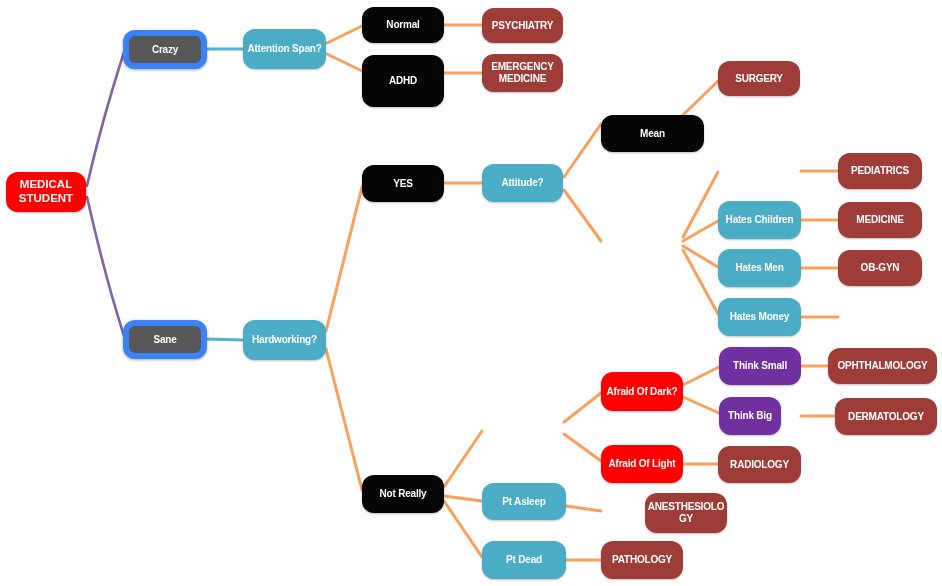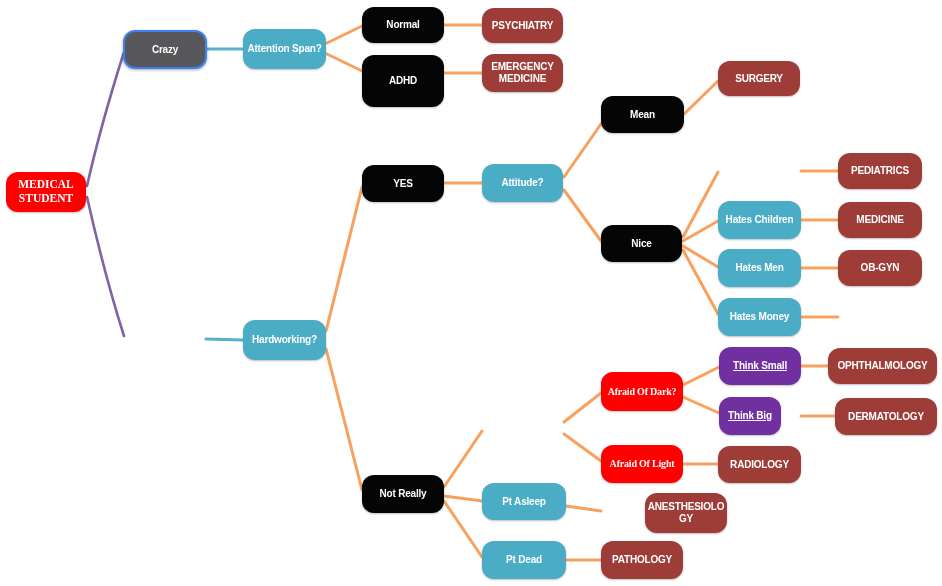--- a/index.html
+++ b/index.html
@@ -11,24 +11,24 @@
   .l-blue{stroke:var(--line-blue,#56B2CB);stroke-width:3.2;}
   .l-purple{stroke:var(--line-purple,#8064A2);stroke-width:2.6;}
   .node{position:absolute;display:flex;align-items:center;justify-content:center;
         text-align:center;color:#fff;font-weight:bold;font-size:10px;line-height:1.2;
         letter-spacing:-0.2px;border-radius:12px;padding:1px 2px;box-sizing:border-box;
         box-shadow:0 1px 2px rgba(0,0,0,.25);}
   .nowrap{white-space:nowrap;}
   .brk{overflow-wrap:anywhere;margin-left:44px;}
   .black{background:var(--decision-black,#000);border-radius:12px;}
   .blue{background:var(--question-blue,#4BACC6);}
-  .gray{background:var(--category-gray,#58585A);border:2px solid #3b82f6;box-shadow:0 1px 3px rgba(0,0,0,.35);}
+  .gray{background:var(--category-gray,#58585A);border:6px solid #3b82f6;box-shadow:0 1px 3px rgba(0,0,0,.35);}
   .maroon{background:var(--specialty-maroon,#9E3C38);}
-  .red{background:var(--alert-red,#FE0000);font-family:Liberation Serif, serif;}
-  .purple{background:var(--choice-purple,#7030A0);text-decoration:underline;}
+  .red{background:var(--alert-red,#FE0000);}
+  .purple{background:var(--choice-purple,#7030A0);}
   .root{font-size:11.5px;letter-spacing:0;}
 </style>
 </head>
 <body>
 
 <div id="stage">
 
   <svg id="wires" viewBox="0 0 942 586">
     <path class="l-purple" d="M87,186 C96,146 110,96 124,52"></path>
     <path class="l-purple" d="M87,197 C96,237 110,292 124,336"></path>
@@ -62,33 +62,33 @@
     <path class="l-orange" d="M683,464 L718,464"></path>
     <path class="l-orange" d="M801,366 L828,366"></path>
     <path class="l-orange" d="M801,416 L835,416"></path>
     <path class="l-orange" d="M566,506 L601,511"></path>
     <path class="l-orange" d="M566,560 L601,560"></path>
   </svg>
 
   <div class="node red root" style="left:6px;top:172px;width:80px;height:40px">MEDICAL STUDENT</div>
 
   <div class="node gray nowrap" style="left:123px;top:30px;width:84px;height:39px">Crazy</div>
+  <div class="node gray nowrap" style="left:123px;top:320px;width:84px;height:39px">Sane</div>
 
   <div class="node blue" style="left:243px;top:29px;width:83px;height:40px">Attention Span?</div>
   <div class="node blue nowrap" style="left:243px;top:320px;width:83px;height:40px">Hardworking?</div>
 
   <div class="node black nowrap" style="left:362px;top:7px;width:82px;height:36px">Normal</div>
   <div class="node black nowrap" style="left:362px;top:55px;width:82px;height:52px">ADHD</div>
   <div class="node maroon nowrap" style="left:482px;top:8px;width:81px;height:35px">PSYCHIATRY</div>
   <div class="node maroon" style="left:482px;top:54px;width:81px;height:38px">EMERGENCY MEDICINE</div>
 
   <div class="node black nowrap" style="left:362px;top:165px;width:82px;height:37px">YES</div>
   <div class="node blue nowrap" style="left:482px;top:164px;width:81px;height:38px">Attitude?</div>
-  <div class="node black nowrap" style="left:601px;top:96px;width:83px;height:37px">Mean</div>
-  <div class="node black nowrap" style="left:601px;top:225px;width:81px;height:37px">Nice</div>
+  <div class="node black nowrap" style="left:601px;top:115px;width:103px;height:37px">Mean</div>
   <div class="node maroon nowrap" style="left:718px;top:61px;width:82px;height:35px">SURGERY</div>
 
   <div class="node blue nowrap" style="left:718px;top:201px;width:83px;height:38px">Hates Children</div>
   <div class="node blue nowrap" style="left:718px;top:249px;width:83px;height:38px">Hates Men</div>
   <div class="node blue nowrap" style="left:718px;top:298px;width:83px;height:38px">Hates Money</div>
   <div class="node maroon nowrap" style="left:838px;top:153px;width:84px;height:36px">PEDIATRICS</div>
   <div class="node maroon nowrap" style="left:838px;top:202px;width:84px;height:36px">MEDICINE</div>
   <div class="node maroon nowrap" style="left:838px;top:250px;width:84px;height:36px">OB-GYN</div>
 
   <div class="node black nowrap" style="left:362px;top:475px;width:82px;height:38px">Not Really</div>

